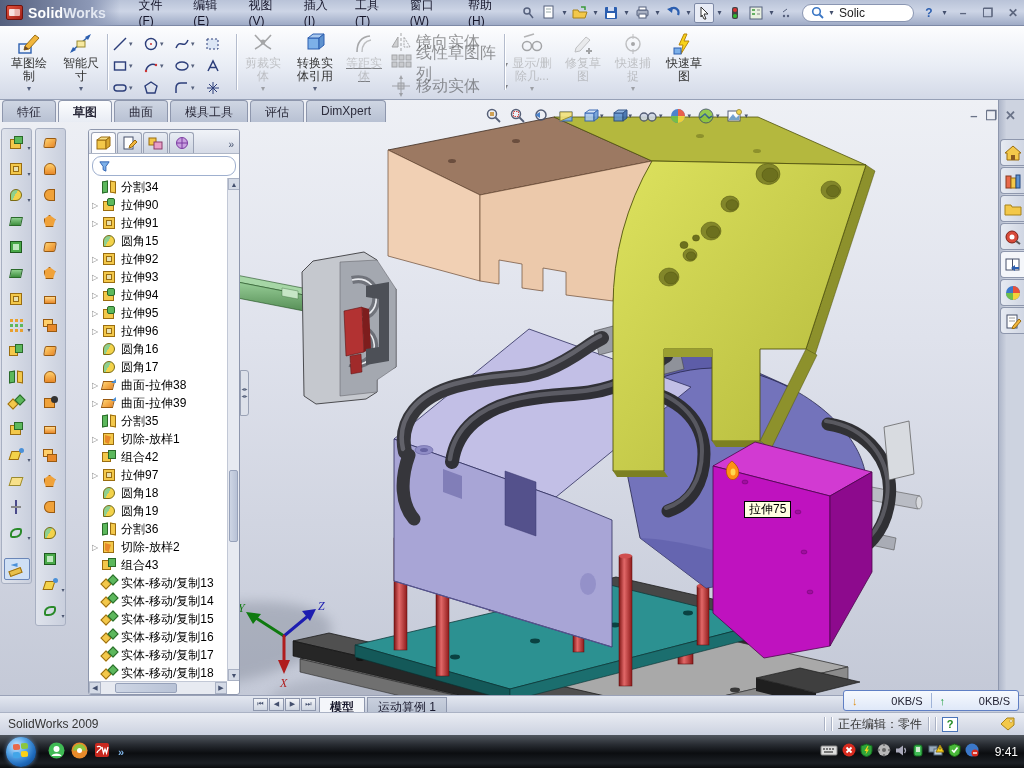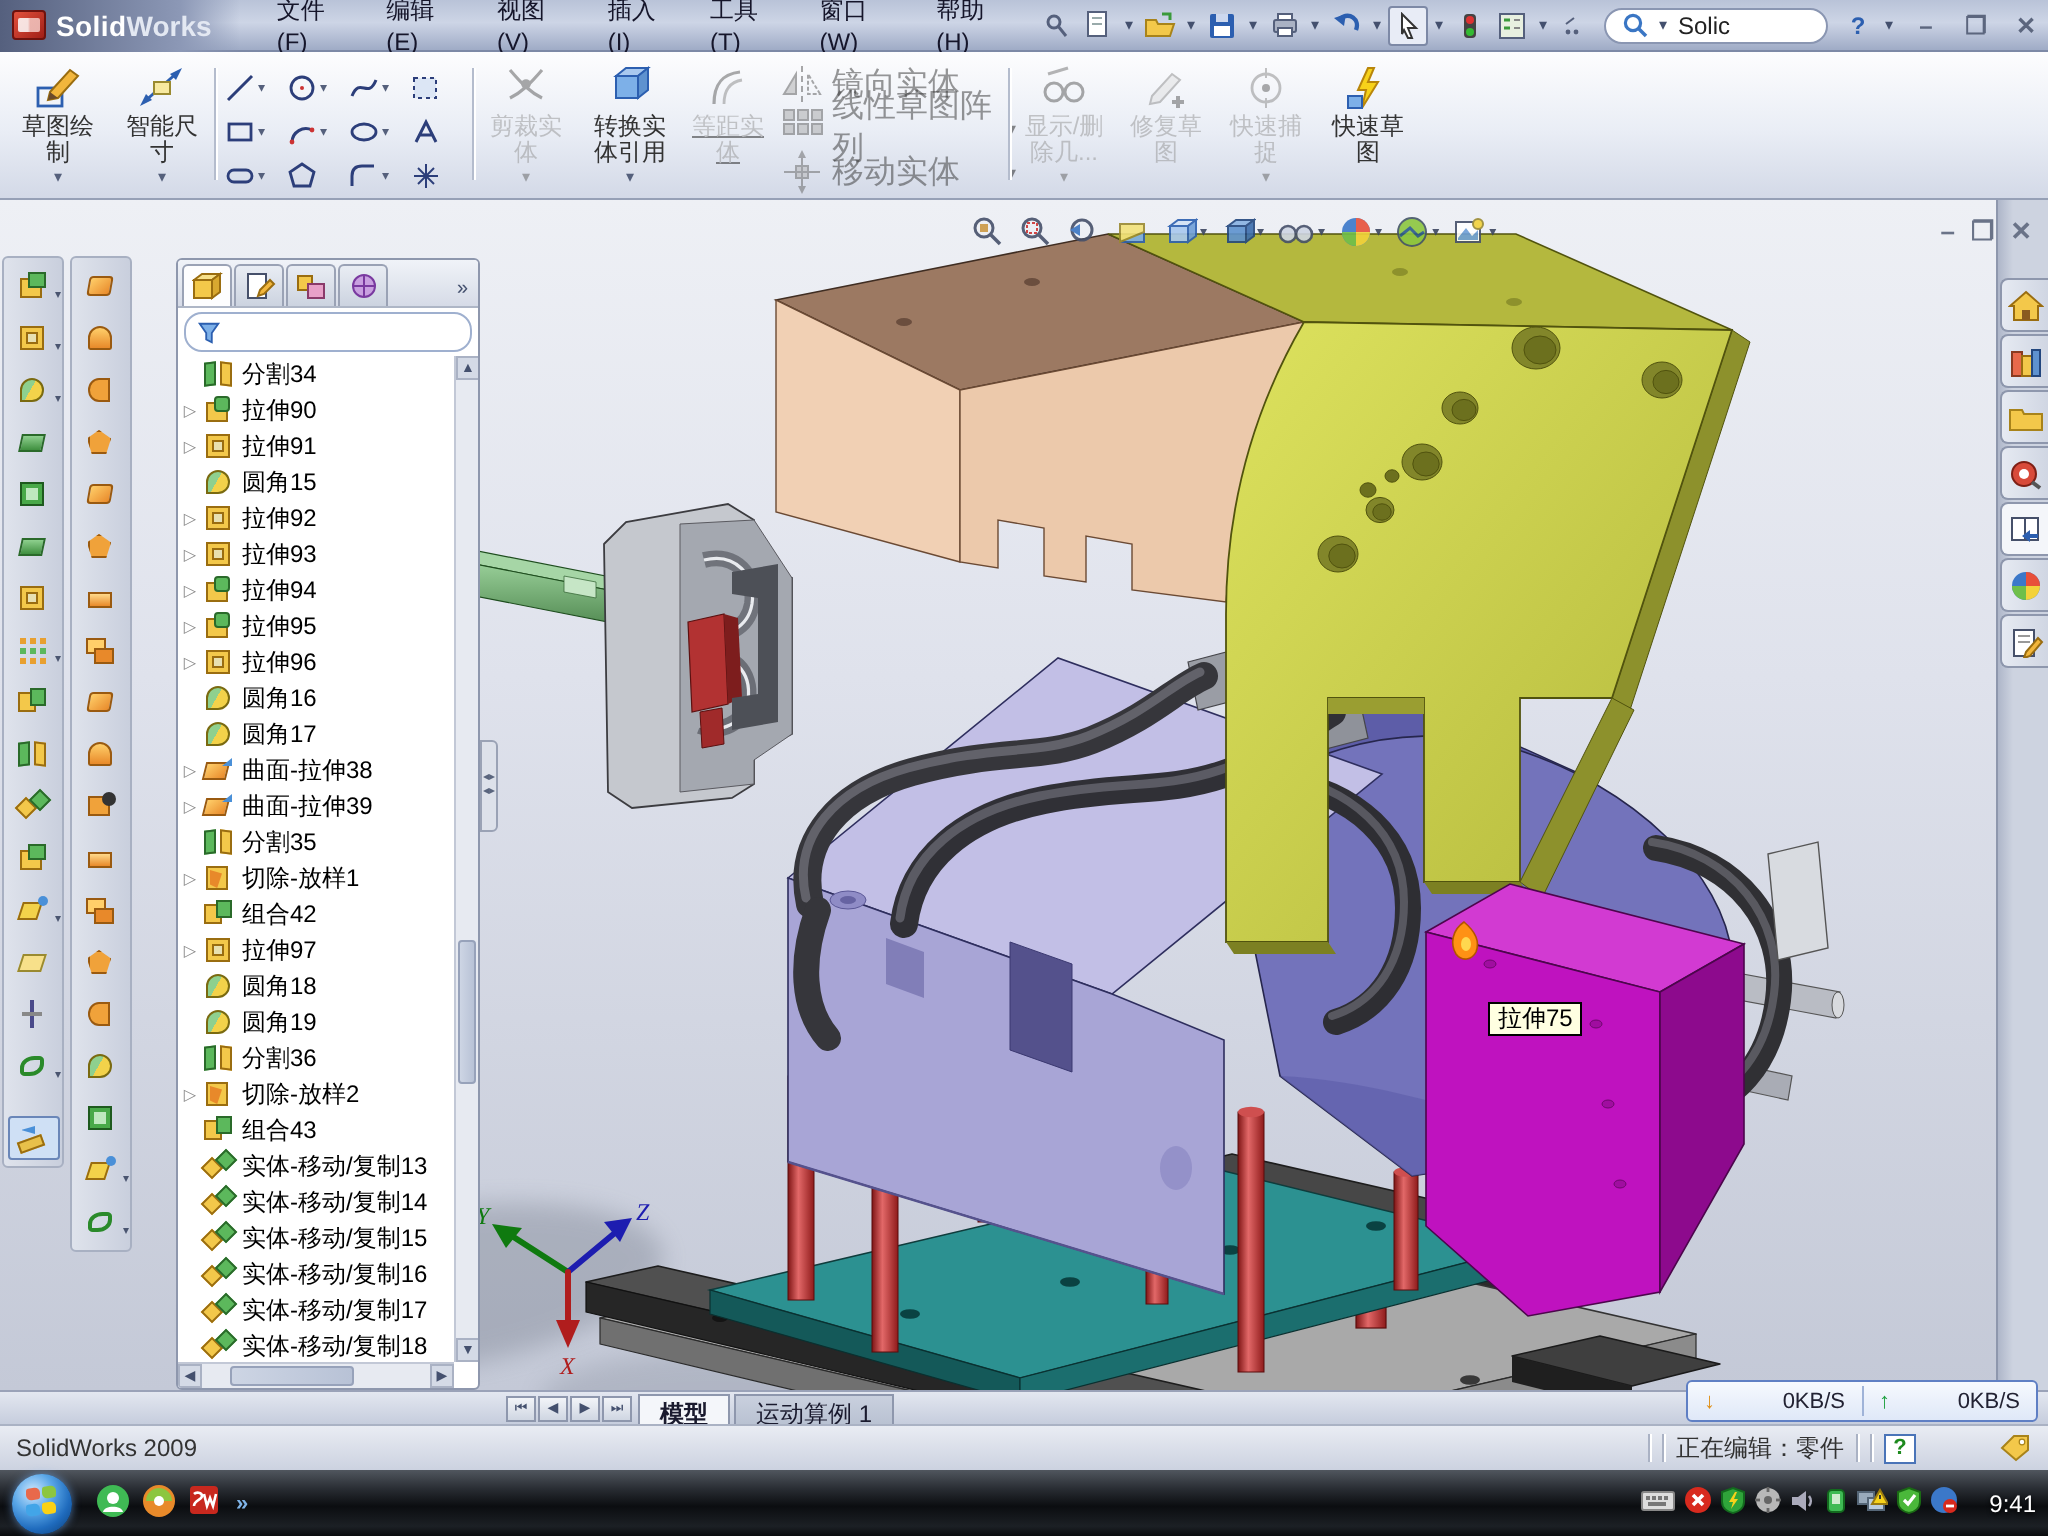--- a/index.html
+++ b/index.html
@@ -563,20 +563,28 @@
             <line x1="4" y1="4" x2="12" y2="12" stroke="#2c3e7a"></line>
             <line x1="12" y1="4" x2="4" y2="12" stroke="#2c3e7a"></line>
           </svg>
         </span>
       </div>
       <div class="cmd-sep" style="left: 107px;"></div>
       <div class="cmd-sep" style="left: 236px;"></div>
       <div class="cmd-sep" style="left: 504px;"></div>
     </div>
 
+  <div id="ribbontabs">
+      <div class="rtab">特征</div>
+      <div class="rtab active">草图</div>
+      <div class="rtab">曲面</div>
+      <div class="rtab">模具工具</div>
+      <div class="rtab">评估</div>
+      <div class="rtab">DimXpert</div>
+    </div>
 
   <div id="viewport">
     <svg id="model" viewBox="0 100 1024 595">
       <defs>
         <linearGradient id="gradRed" x1="0" y1="0" x2="1" y2="0">
           <stop offset="0" stop-color="#7e1515"></stop>
             <stop offset="0.4" stop-color="#e26868"></stop>
             <stop offset="1" stop-color="#8f1b1b"></stop>
         </linearGradient>
         <linearGradient id="gradGreen" x1="0" y1="0" x2="0" y2="1">

